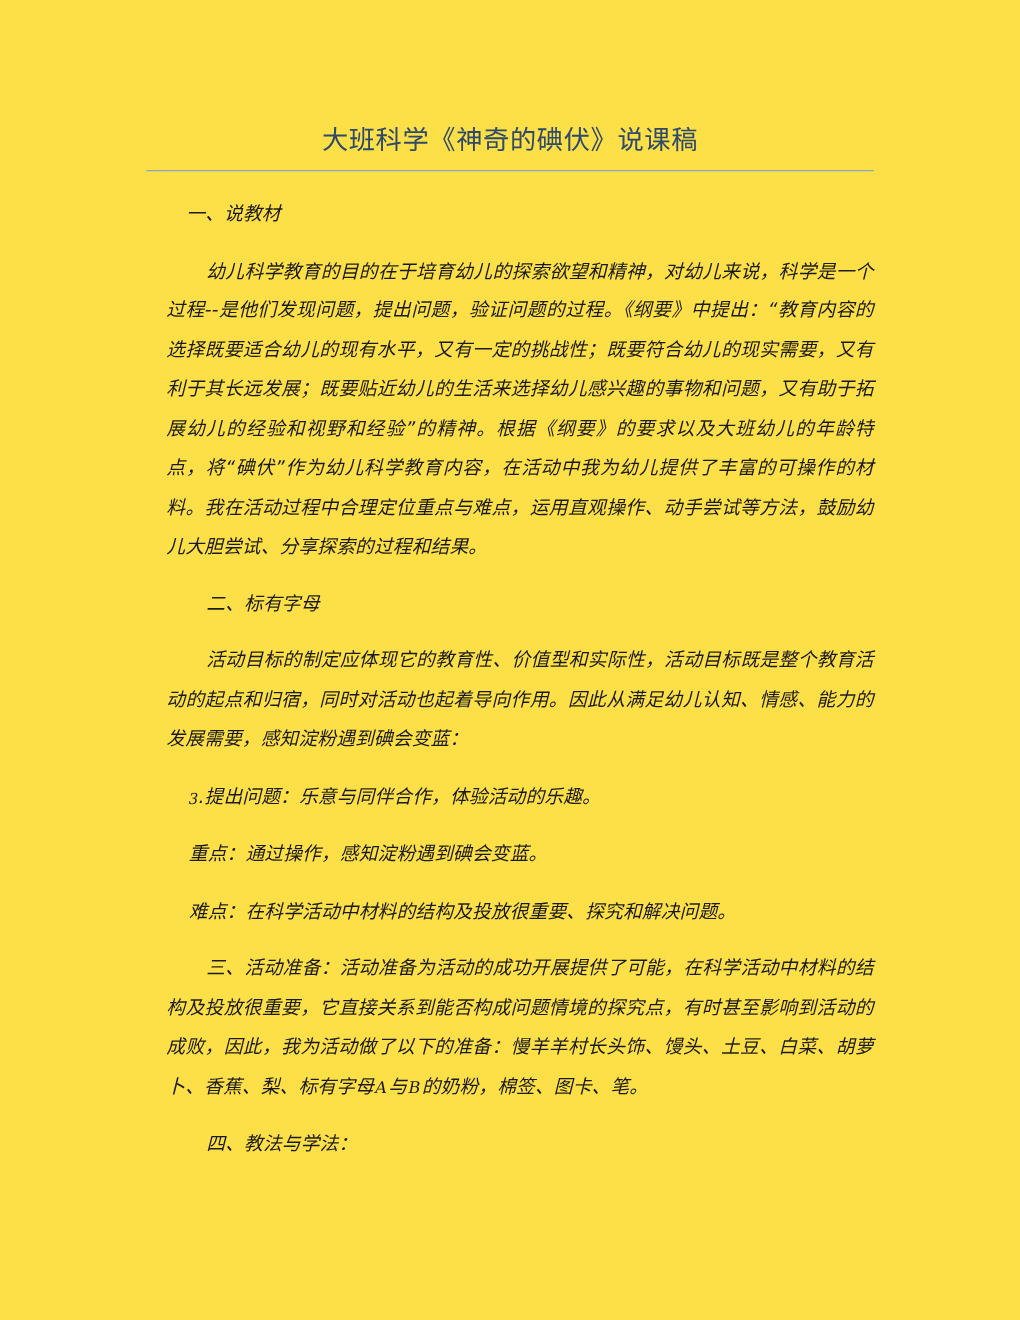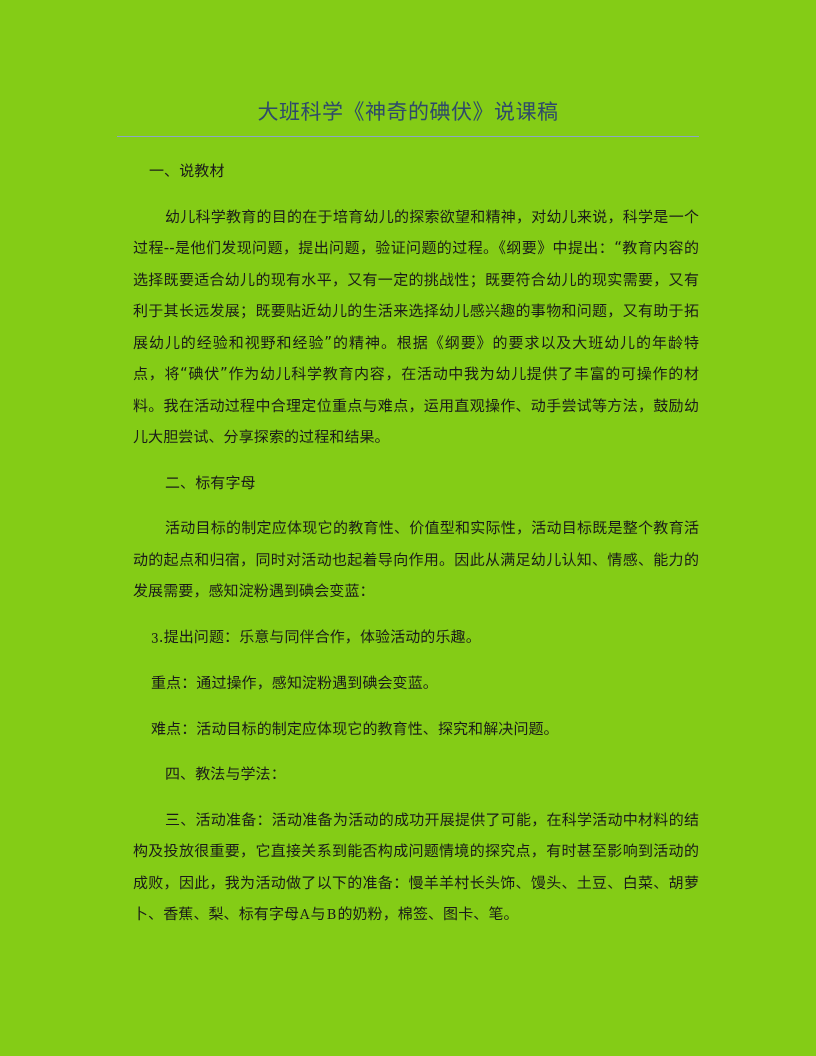--- a/index.html
+++ b/index.html
@@ -11,21 +11,21 @@
 
   body {
     font-family: "DejaVu Sans", "Liberation Sans", sans-serif;
     -webkit-font-smoothing: antialiased;
   }
 
   .page {
     position: relative;
     width: 816px;
     height: 1056px;
-    background: #84cc16;
+    background: #fde047;
     box-sizing: border-box;
     overflow: hidden;
   }
 
   .content {
     position: absolute;
     left: 117px;
     top: 0;
     width: 582px;
   }
@@ -47,20 +47,21 @@
     height: 0;
     border: none;
     border-top: 1.6px solid #8ba7c4;
     margin: 10px 0 0 0;
     width: 100%;
   }
 
   
   .body-block {
     margin-top: 19px;
+    font-style: italic;
   }
 
   p.para {
     margin: 0 0 0 0;
     font-size: 15px;
     line-height: 31.5px;
     color: #1a1a1a;
     text-align: justify;
     text-justify: inter-ideograph;
     letter-spacing: 0.1px;
@@ -128,21 +129,21 @@
       <p class="para heading">二、标有字母</p>
 
       <p class="para indent">活动目标的制定应体现它的教育性、价值型和实际性，活动目标既是整个教育活动的起点和归宿，同时对活动也起着导向作用。因此从满足幼儿认知、情感、能力的发展需要，感知淀粉遇到碘会变蓝：</p>
 
 
 
       <p class="para listitem"><span class="num">3</span><span>.</span><span>提出问题：乐意与同伴合作，体验活动的乐趣。</span></p>
 
       <p class="para subitem">重点：通过操作，感知淀粉遇到碘会变蓝。</p>
 
-      <p class="para subitem">难点：活动目标的制定应体现它的教育性、探究和解决问题。</p>
+      <p class="para subitem">难点：在科学活动中材料的结构及投放很重要、探究和解决问题。</p>
+
+      <p class="para indent"><span>三、活动准备：活动准备为活动的成功开展提供了可能，在科学活动中材料的结构及投放很重要，它直接关系到能否构成问题情境的探究点，有时甚至影响到活动的成败，因此，我为活动做了以下的准备：慢羊羊村长头饰、馒头、土豆、白菜、胡萝卜、香蕉、梨、标有字母</span><span class="latin">A</span><span>与</span><span class="latin">B</span><span>的奶粉，棉签、图卡、笔。</span></p>
 
       <p class="para heading">四、教法与学法：</p>
-
-      <p class="para indent"><span>三、活动准备：活动准备为活动的成功开展提供了可能，在科学活动中材料的结构及投放很重要，它直接关系到能否构成问题情境的探究点，有时甚至影响到活动的成败，因此，我为活动做了以下的准备：慢羊羊村长头饰、馒头、土豆、白菜、胡萝卜、香蕉、梨、标有字母</span><span class="latin">A</span><span>与</span><span class="latin">B</span><span>的奶粉，棉签、图卡、笔。</span></p>
 
     </div>
   </div>
 </div>
 
 </body></html>

